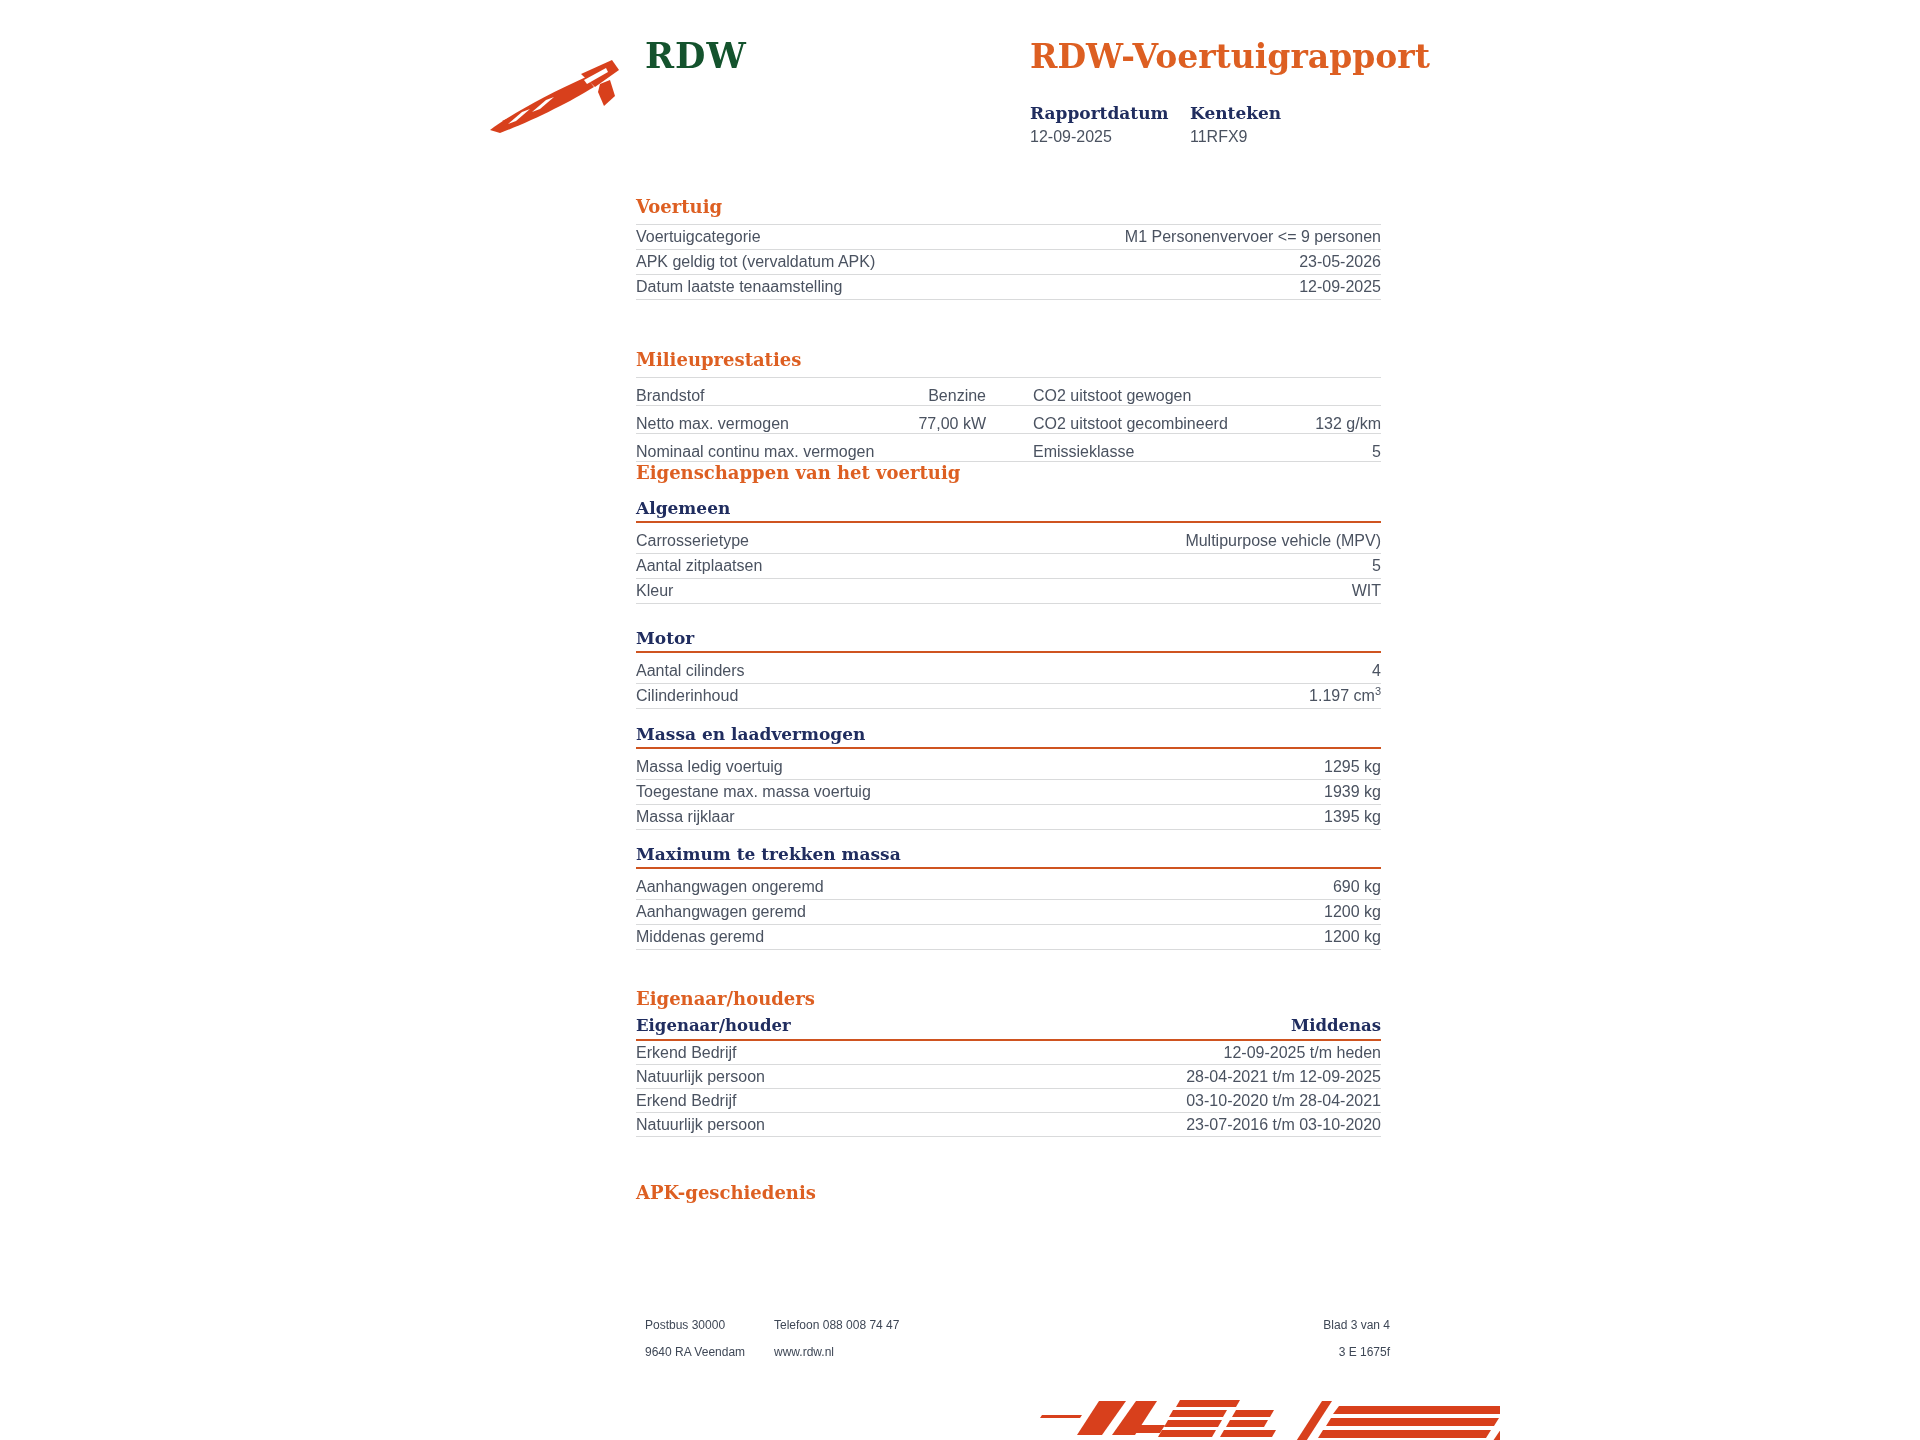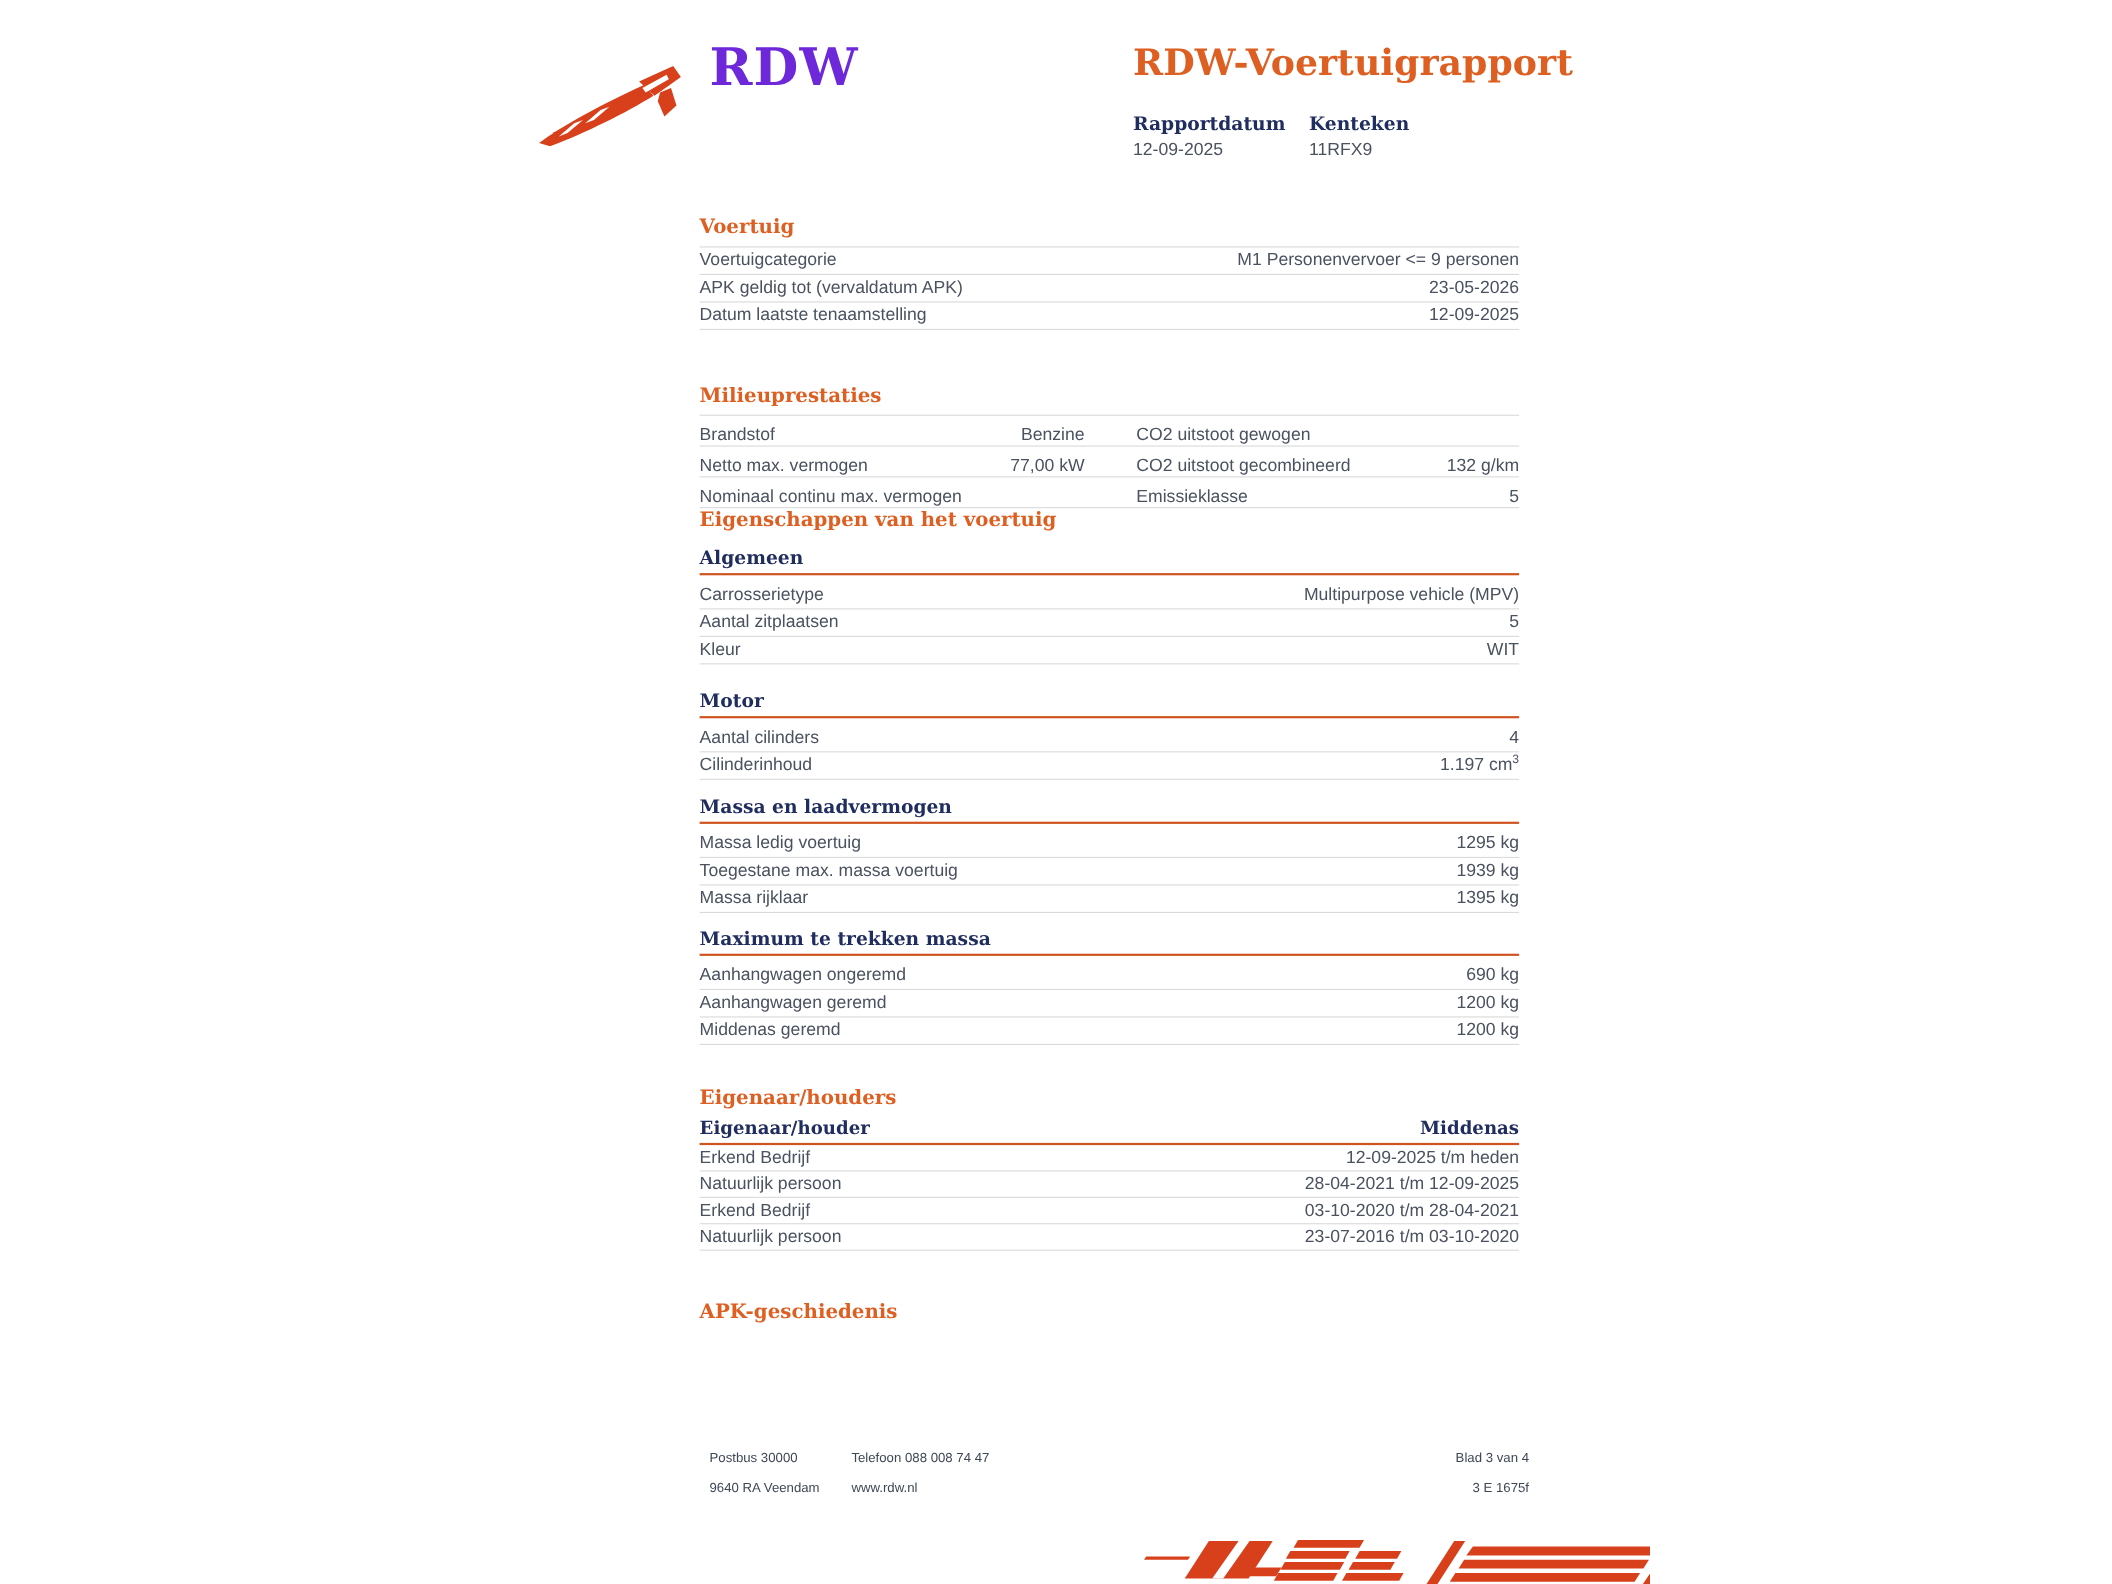--- a/index.html
+++ b/index.html
@@ -16,21 +16,21 @@
     background:#ffffff;
     font-family:"Liberation Sans",sans-serif;
     color:var(--body);
     position:relative;
     overflow:hidden;
   }
   .slab{font-family:"DejaVu Serif","Liberation Serif",serif;font-weight:bold;}
 
   
   .logo-wrap{position:absolute;left:488px;top:58px;width:150px;height:75px;}
-  .wordmark{position:absolute;left:645px;top:38px;font-size:47px;color:#6d28d9;letter-spacing:1px;line-height:1;}
+  .wordmark{position:absolute;left:645px;top:38px;font-size:35px;color:#14532d;letter-spacing:1px;line-height:1;}
   .report-head{position:absolute;left:1030px;top:40px;width:420px;}
   .report-title{font-size:33px;color:var(--orange);line-height:1;}
   .report-meta{display:flex;margin-top:30px;}
   .meta-col1{width:160px;}
   .meta-label{font-size:17px;color:var(--navy);}
   .meta-value{font-size:16px;margin-top:5px;color:var(--body);}
 
   
   .main{position:absolute;left:636px;top:196px;width:745px;}
   .sec-title{font-size:18px;color:var(--orange);line-height:22px;margin-bottom:6px;}

